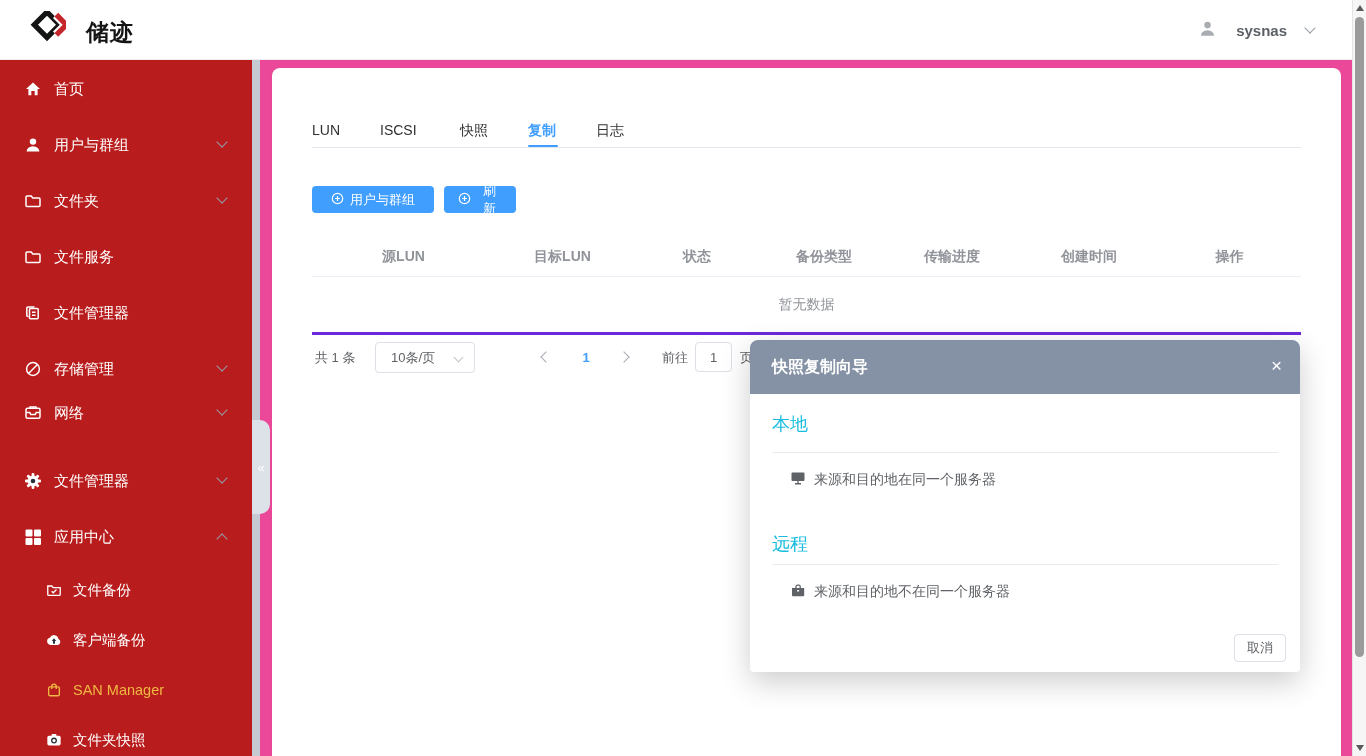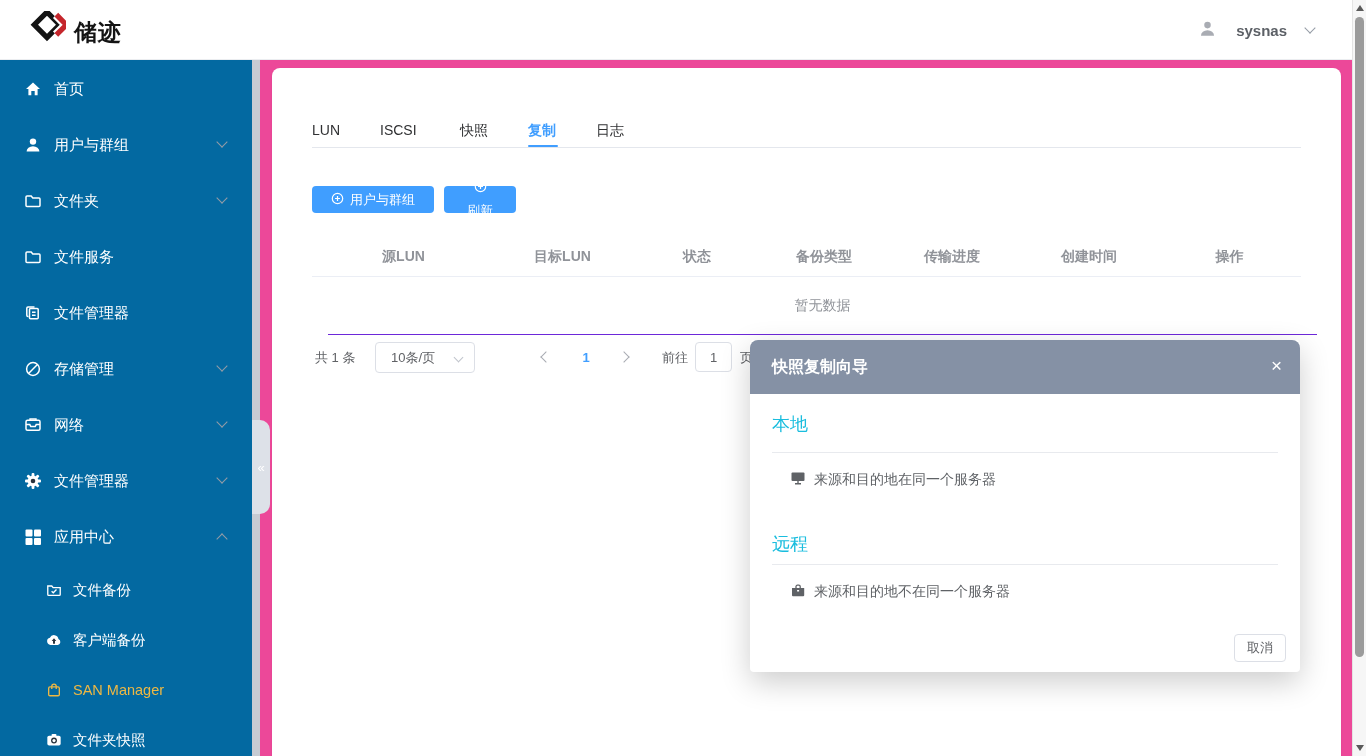--- a/index.html
+++ b/index.html
@@ -4,26 +4,26 @@
 <style>
   * { margin:0; padding:0; box-sizing:border-box; }
   html,body { background:#fff; }
   body { font-family:"Liberation Sans","DejaVu Sans",sans-serif; }
   #app { position:relative; width:1366px; height:756px; overflow:hidden; background:#fff; }
 
   
   .topbar { position:absolute; left:0; top:0; width:1366px; height:60px; background:#fff;
             border-bottom:1px solid #ebedf0; z-index:5; }
   .brand { position:absolute; left:28px; top:11px; display:flex; align-items:center; gap:8px; }
-  .brand-name { font-size:23px; font-weight:bold; color:#141414; letter-spacing:1px; }
+  .brand-name { font-size:23px; font-weight:bold; color:#141414; letter-spacing:1px;margin-left:12px; }
   .userbox { position:absolute; right:52px; top:0; height:60px; display:flex; align-items:center; gap:19px; }
   .username { font-size:15px; font-weight:bold; color:#5c6066; }
 
   
-  .sidebar { position:absolute; left:0; top:60px; width:252px; height:696px; background:#0369a1; }
+  .sidebar { position:absolute; left:0; top:60px; width:252px; height:696px; background:#b91c1c; }
   .nav-item { position:absolute; left:0; width:252px; height:34px; display:flex; align-items:center;
               color:#fff; font-size:15px; cursor:pointer; }
   .nav-item .nico { width:18px; height:18px; margin-left:24px; display:inline-flex; }
   .nav-item .nlabel { margin-left:12px; }
   .nav-item.sub .nico { margin-left:46px; width:16px; height:16px; }
   .nav-item.sub .nlabel { margin-left:11px; font-size:14.5px; }
   .nav-item.active { color:#EFB843; }
   .chev { position:absolute; right:26px; width:8px; height:8px;
           border-right:1.6px solid #959ca6; border-bottom:1.6px solid #959ca6; }
   .chev.down { top:10px; transform:rotate(45deg); }
@@ -46,22 +46,22 @@
 
   
   .btn-blue { position:absolute; top:118px; height:27px; background:#409EFF; color:#fff; border:none;
               border-radius:4px; font-size:13px; font-family:inherit; display:flex; align-items:center;
               justify-content:center; gap:6px; cursor:pointer; padding:0 14px; }
 
   
   .thead { position:absolute; left:40px; top:169px; width:989px; height:40px; display:flex;
            align-items:center; border-bottom:1px solid #ebeef5; }
   .th { font-size:14px; font-weight:600; color:#909399; text-align:center; }
-  .empty-row { position:absolute; left:56px; top:209px; width:989px; height:58px;
-               border-bottom:1px solid #6d28d9; display:flex; align-items:center; justify-content:center; }
+  .empty-row { position:absolute; left:40px; top:209px; width:989px; height:58px;
+               border-bottom:3px solid #6d28d9; display:flex; align-items:center; justify-content:center; }
   .empty-text { font-size:14px; color:#909399; }
 
   
   .pager { position:absolute; left:40px; top:274px; width:989px; height:31px; font-size:13px; color:#606266; }
   .pg-total { position:absolute; left:3px; top:0; line-height:31px; }
   .pg-size { position:absolute; left:63px; top:0; width:100px; height:31px; border:1px solid #dcdfe6;
              border-radius:4px; line-height:29px; padding-left:15px; color:#606266; cursor:pointer; background:#fff; }
   .pg-size .chev-sm { position:absolute; right:12px; top:11px; width:7px; height:7px;
              border-right:1.4px solid #c0c4cc; border-bottom:1.4px solid #c0c4cc; transform:rotate(45deg); }
   .pg-arrow { position:absolute; top:11px; width:8px; height:8px; border-right:1.6px solid #a8abb2;
@@ -187,21 +187,21 @@
       <span class="nico">
         <svg viewBox="0 0 18 18" width="18" height="18">
             <circle cx="9" cy="9" r="6.4" fill="none" stroke="#fff" stroke-width="1.5"></circle>
             <path d="M4.8 13.2 L13.2 4.8" stroke="#fff" stroke-width="1.5"></path>
           </svg>
       </span>
       <span class="nlabel">存储管理</span>
       <span class="chev down"></span>
     </div>
 
-    <div class="nav-item" style="top:348px">
+    <div class="nav-item" style="top:336px">
       <span class="nico">
         <svg viewBox="0 0 18 18" width="18" height="18">
           <rect x="2" y="4.2" width="14" height="10" rx="1.5" fill="none" stroke="#fff" stroke-width="1.5"></rect>
           <path d="M2 8.6 h3.8 l1 2 h4.4 l1-2 H16" fill="none" stroke="#fff" stroke-width="1.5"></path>
           <path d="M6 4.2 v-1.2 h6 v1.2" fill="none" stroke="#fff" stroke-width="1.4"></path>
         </svg>
       </span>
       <span class="nlabel">网络</span>
       <span class="chev down"></span>
     </div>
@@ -299,21 +299,21 @@
 
       <button class="btn-blue" style="left:40px; width:122px;">
         <span>
           <svg width="13" height="13" viewBox="0 0 14 14">
               <circle cx="7" cy="7" r="5.6" fill="none" stroke="#fff" stroke-width="1.3"></circle>
               <path d="M7 4.3 V9.7 M4.3 7 H9.7" stroke="#fff" stroke-width="1.3"></path>
             </svg>
         </span>
         <span>用户与群组</span>
       </button>
-      <button class="btn-blue" style="left:172px; width:72px;flex-direction:column;">
+      <button class="btn-blue" style="left:172px; width:72px;">
         <span>
           <svg width="13" height="13" viewBox="0 0 14 14">
               <circle cx="7" cy="7" r="5.6" fill="none" stroke="#fff" stroke-width="1.3"></circle>
               <path d="M7 4.3 V9.7 M4.3 7 H9.7" stroke="#fff" stroke-width="1.3"></path>
             </svg>
         </span>
         <span>刷新</span>
       </button>
 
       <div class="thead">

